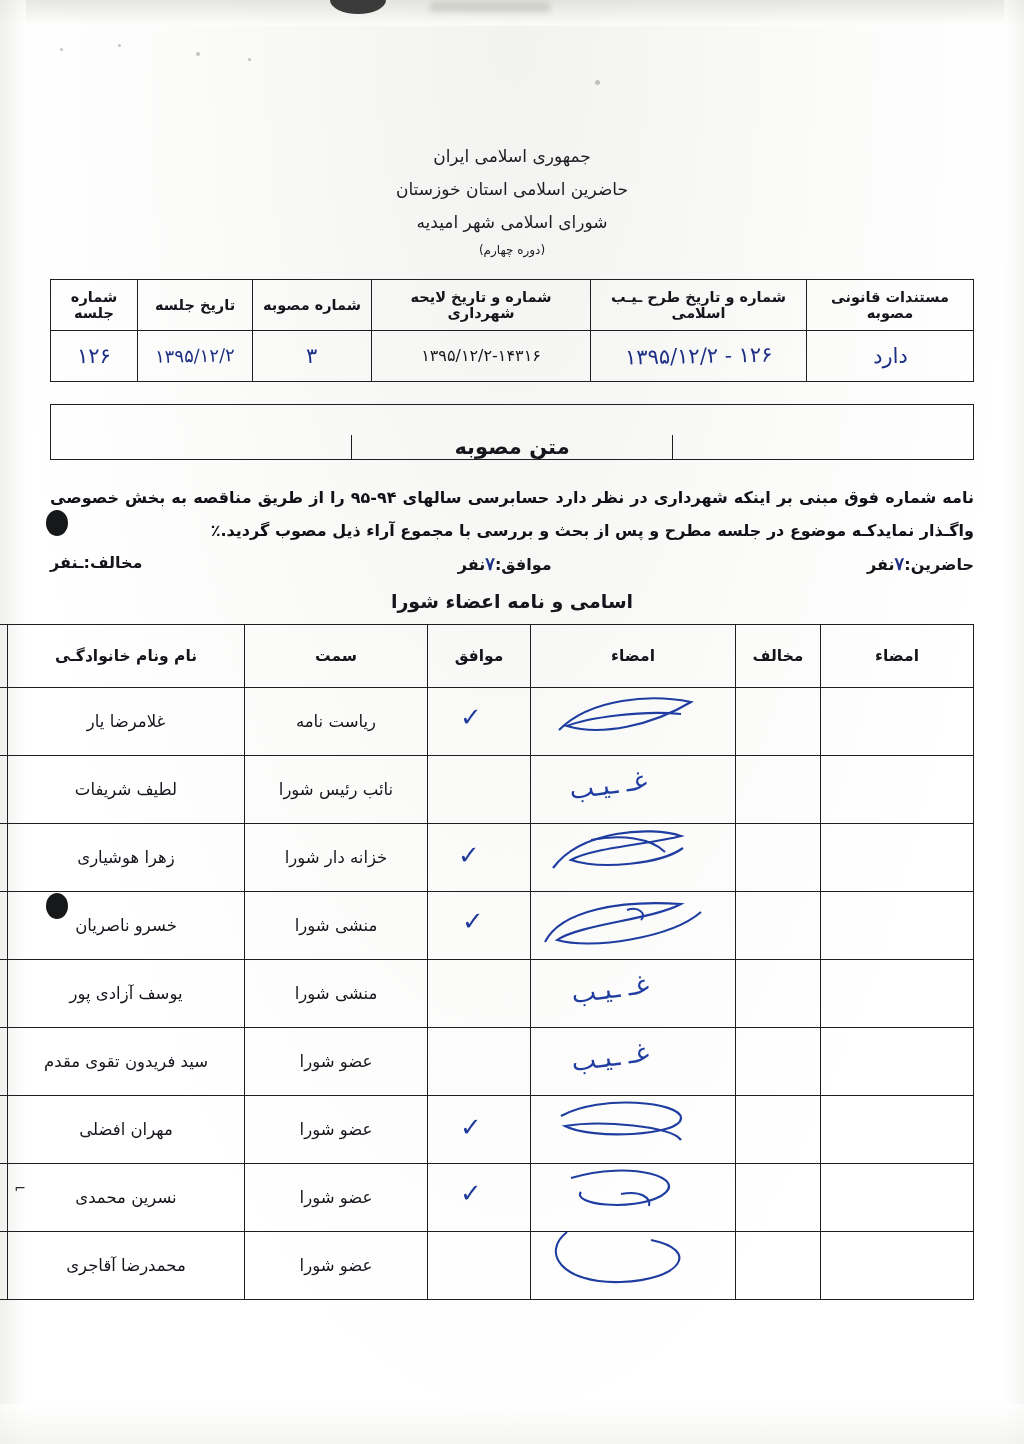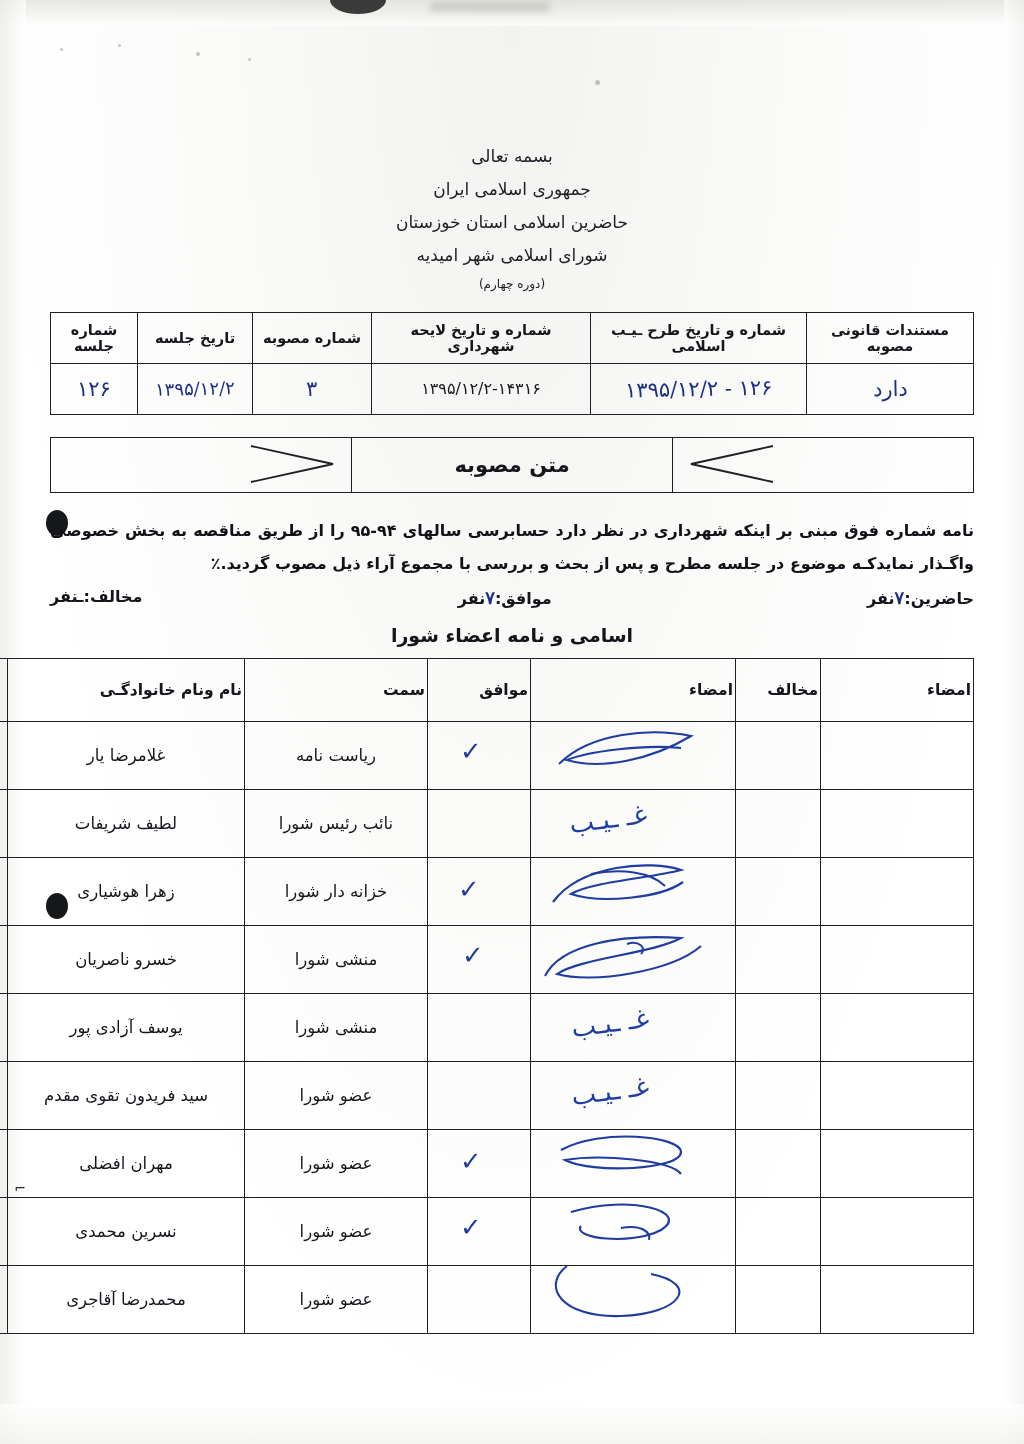--- a/index.html
+++ b/index.html
@@ -134,20 +134,21 @@
     margin-top: 22px;
     position: relative;
     height: 56px;
   }
   .banner-box {
     position: absolute;
     left: 0; right: 0; top: 0;
     height: 54px;
     border: 1.6px solid #1d1f24;
     display: flex;
+    align-items: flex-end;
   }
   .banner-side {
     flex: 0 0 300px;
     position: relative;
     overflow: hidden;
   }
   .banner-center {
     flex: 1 1 auto;
     border-left: 1.6px solid #1d1f24;
     border-right: 1.6px solid #1d1f24;
@@ -197,21 +198,20 @@
   
   table.members {
     margin-top: 12px;
     table-layout: fixed;
   }
   table.members th {
     font-size: 15.5px;
     font-weight: bold;
     height: 58px;
     padding: 2px;
-    text-align: right;
   }
   table.members td {
     height: 65px;
     font-size: 16.5px;
     position: relative;
   }
   td.name { font-size: 17px; }
   td.idx { font-size: 17px; }
   .col-idx  { width: 48px; }
   .col-name { width: 232px; }
@@ -267,21 +267,20 @@
 <div class="scan-speck" style="left:595px;top:80px;width:5px;height:5px;"></div>
 
 <div class="punch p1"></div>
 <div class="punch p2"></div>
 
 <div class="margin-mark" style="top:1180px;">⌐</div>
 
 <div class="content">
 
   <div class="heading">
-    <div>بسمه تعالی</div>
     <div>جمهوری اسلامی ایران</div>
     <div>حاضرین اسلامی استان خوزستان</div>
     <div>شورای اسلامی شهر امیدیه</div>
     <div class="small">(دوره چهارم)</div>
   </div>
 
   <table class="grid info">
     <tbody>
         <tr>
       <th style="width:170px">مستندات قانونی مصوبه</th>

